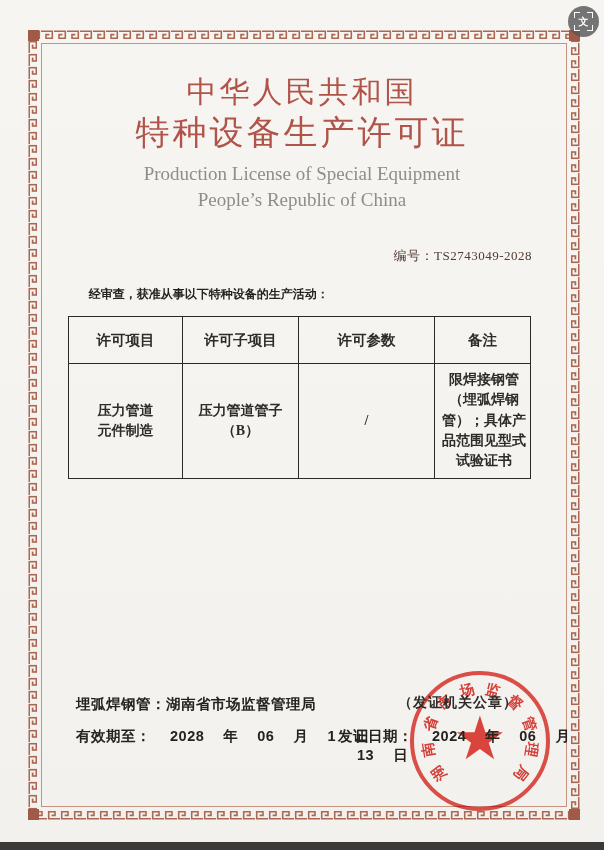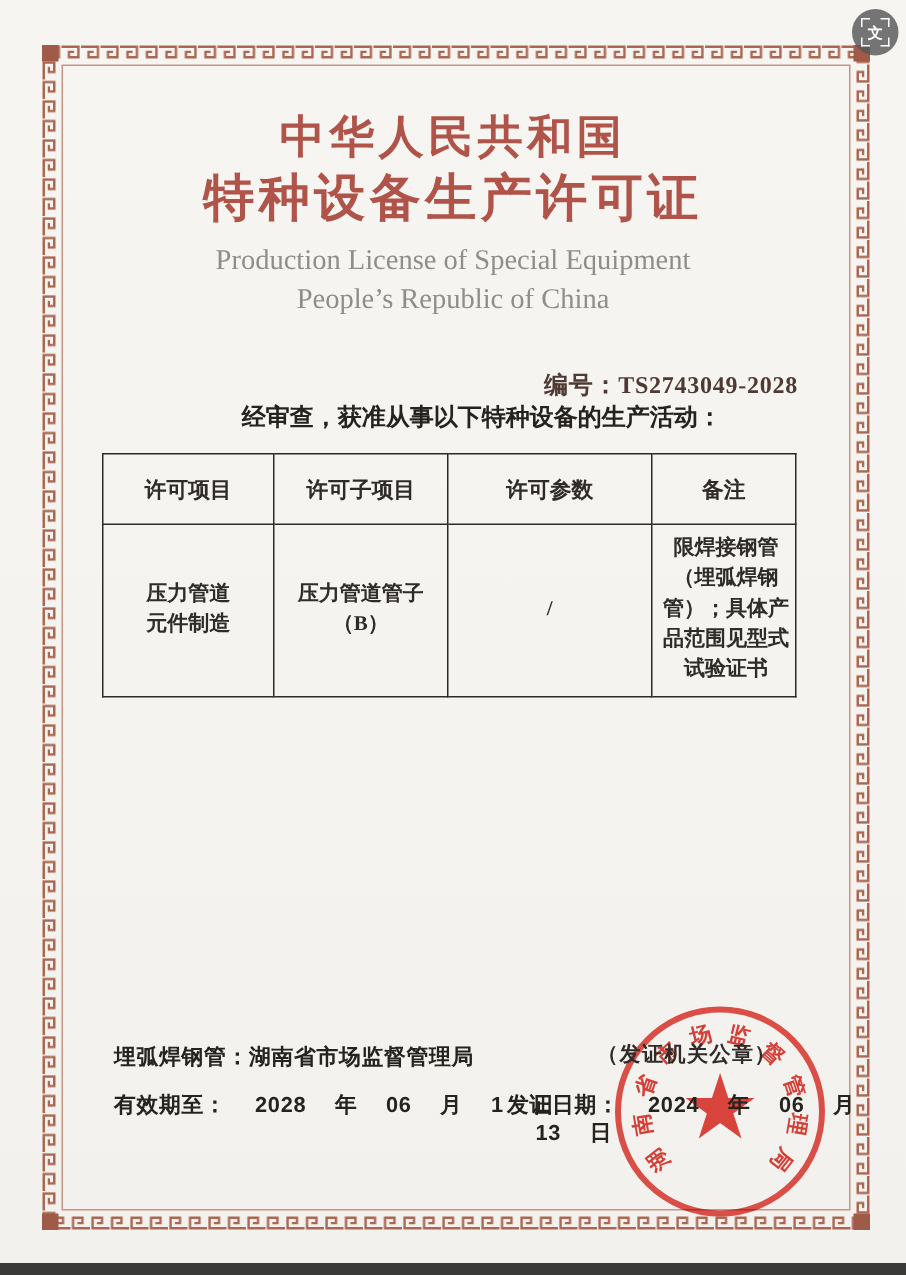--- a/index.html
+++ b/index.html
@@ -21,38 +21,38 @@
   }
   .translate-glyph{position:relative;width:17px;height:17px;display:flex;align-items:center;justify-content:center;
     color:#fff;font-size:10px;font-weight:700;font-family:"Liberation Sans",sans-serif;}
   .translate-glyph i{position:absolute;width:5px;height:5px;border:1.4px solid #fff;}
   .translate-glyph i.tl{left:-1px;top:-1px;border-right:none;border-bottom:none;}
   .translate-glyph i.tr{right:-1px;top:-1px;border-left:none;border-bottom:none;}
   .translate-glyph i.bl{left:-1px;bottom:-1px;border-right:none;border-top:none;}
   .translate-glyph i.br{right:-1px;bottom:-1px;border-left:none;border-top:none;}
 
   .content{position:absolute;left:60px;top:60px;width:484px;}
-  .t-cn{ text-align:center;color:#b0544a;font-weight:700;letter-spacing:3px;line-height:1.12;}
+  .t-cn{ text-align:center;color:#b0544a;font-weight:400;letter-spacing:3px;line-height:1.12;}
   .t-cn1{font-size:30px;margin-top:15px;}
   .t-cn2{font-size:34px;margin-top:5px;}
   .t-en{ text-align:center;color:#908d89;font-size:19px;line-height:1.25;}
   .t-en1{margin-top:10px;}
   .t-en2{margin-top:3px;}
 
   .license-line{margin-top:35px;text-align:right;padding-right:12px;
-    font-size:16px;font-weight:700;color:#4e3a33;letter-spacing:.5px;}
+    font-size:13px;font-weight:400;color:#4e3a33;letter-spacing:.5px;}
 
   .fields{margin-top:27px;}
   .f-row{display:flex;align-items:baseline;line-height:31px;}
   .f-label{width:84px;flex:0 0 84px;font-size:15px;font-weight:700;color:#26231f;}
   .f-value{font-size:15px;font-weight:600;color:#26231f;}
   .f-value-long{display:inline-block;white-space:nowrap;font-size:12.5px;font-weight:600;
     transform:scaleX(.84);transform-origin:left center;color:#26231f;}
 
-  .statement{font-size:16px;font-weight:600;text-indent:2.4em;color:#26231f;text-align:center;}
+  .statement{margin-top:21px;font-size:12px;font-weight:600;text-indent:2.4em;color:#26231f;}
 
   table.lic{border-collapse:collapse;margin:13px 16px 0 8px;table-layout:fixed;width:462px;}
   table.lic th, table.lic td{border:1.6px solid #2b2a28;font-weight:600;text-align:center;vertical-align:middle;}
   table.lic th{height:44px;font-size:14.5px;}
   table.lic td{height:95px;font-size:14px;line-height:1.45;}
   td.note-cell{text-align:left;padding:6px 4px 6px 7px;font-size:13.5px;line-height:1.4;}
   .c1{width:114px}.c2{width:116px}.c3{width:136px}.c4{width:96px}
 
   .foot-row{position:absolute;font-size:14.5px;font-weight:700;color:#26231f;letter-spacing:.5px;}
   .foot-issuer{left:76px;top:695px;}

